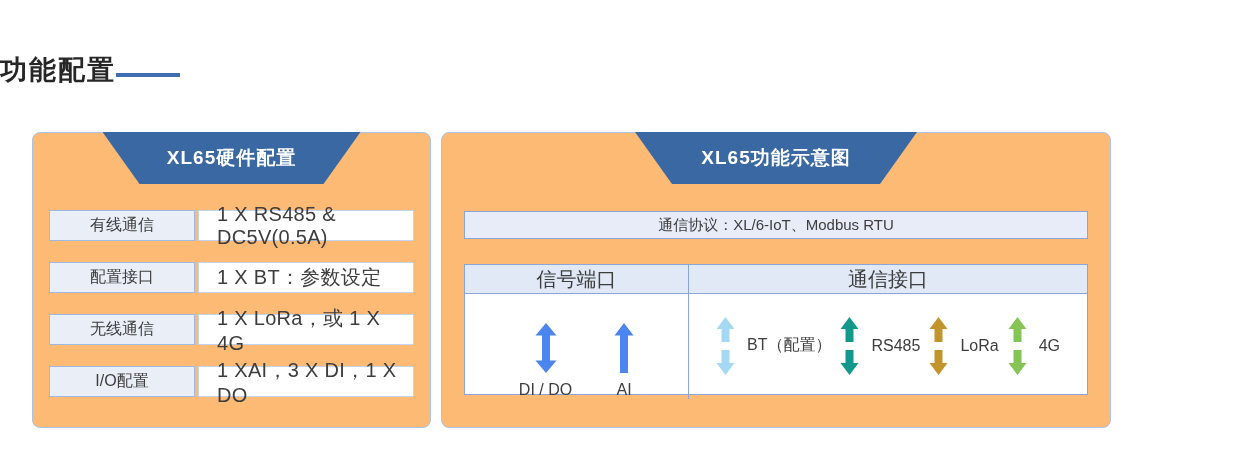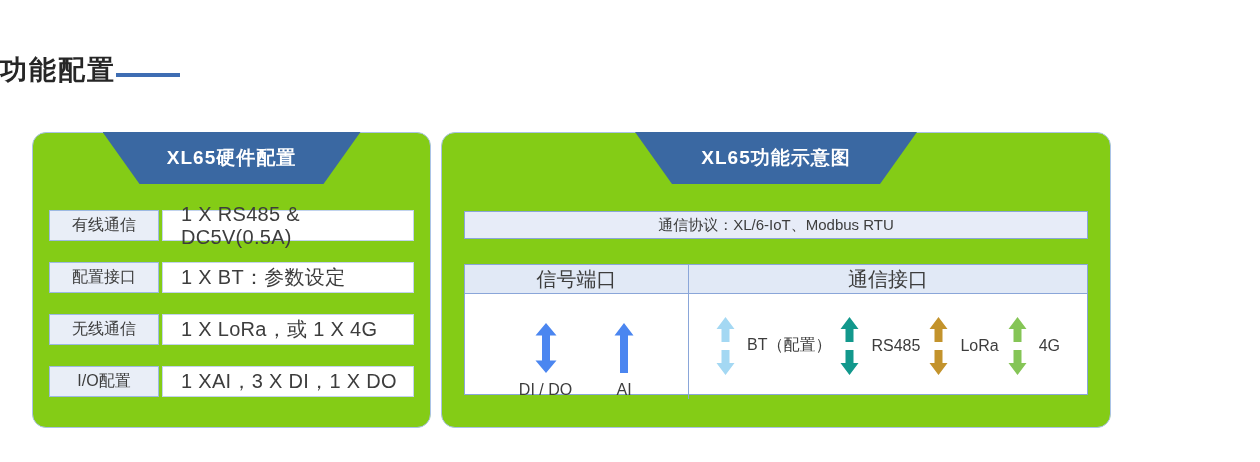--- a/index.html
+++ b/index.html
@@ -32,23 +32,23 @@
     margin-top: 9px;
     width: 64px; height: 4px;
     background: #3e6db3;
   }
 
   
   .panel {
     position: absolute;
     top: 132px;
     height: 296px;
-    background: #84cc16;
+    background: #fdba74;
     border: 1px solid #aac3e6;
-    border-radius: 14px;
+    border-radius: 8px;
   }
   .panel-left  { left: 32px;  width: 399px; }
   .panel-right { left: 441px; width: 670px; }
 
   .trapezoid {
     margin: -1px auto 0 auto;
     height: 52px;
     background: #3a68a2;
     clip-path: polygon(0 0, 100% 0, calc(100% - 37px) 100%, 37px 100%);
     display: flex; align-items: center; justify-content: center;
@@ -61,21 +61,21 @@
   .panel-right .trapezoid { width: 282px; }
 
   
   .spec-rows { margin-top: 26px; }
   .spec-row {
     display: flex;
     margin: 0 16px 21px 16px;
     height: 31px;
   }
   .spec-label {
-    width: 110px;
+    width: 146px;
     background: #e9eef7;
     border: 1px solid #9db9e2;
     display: flex; align-items: center; justify-content: center;
     font-size: 16px;
     color: #3d3d3d;
     flex-shrink: 0;
   }
   .spec-value {
     flex: 1;
     margin-left: 3px;

